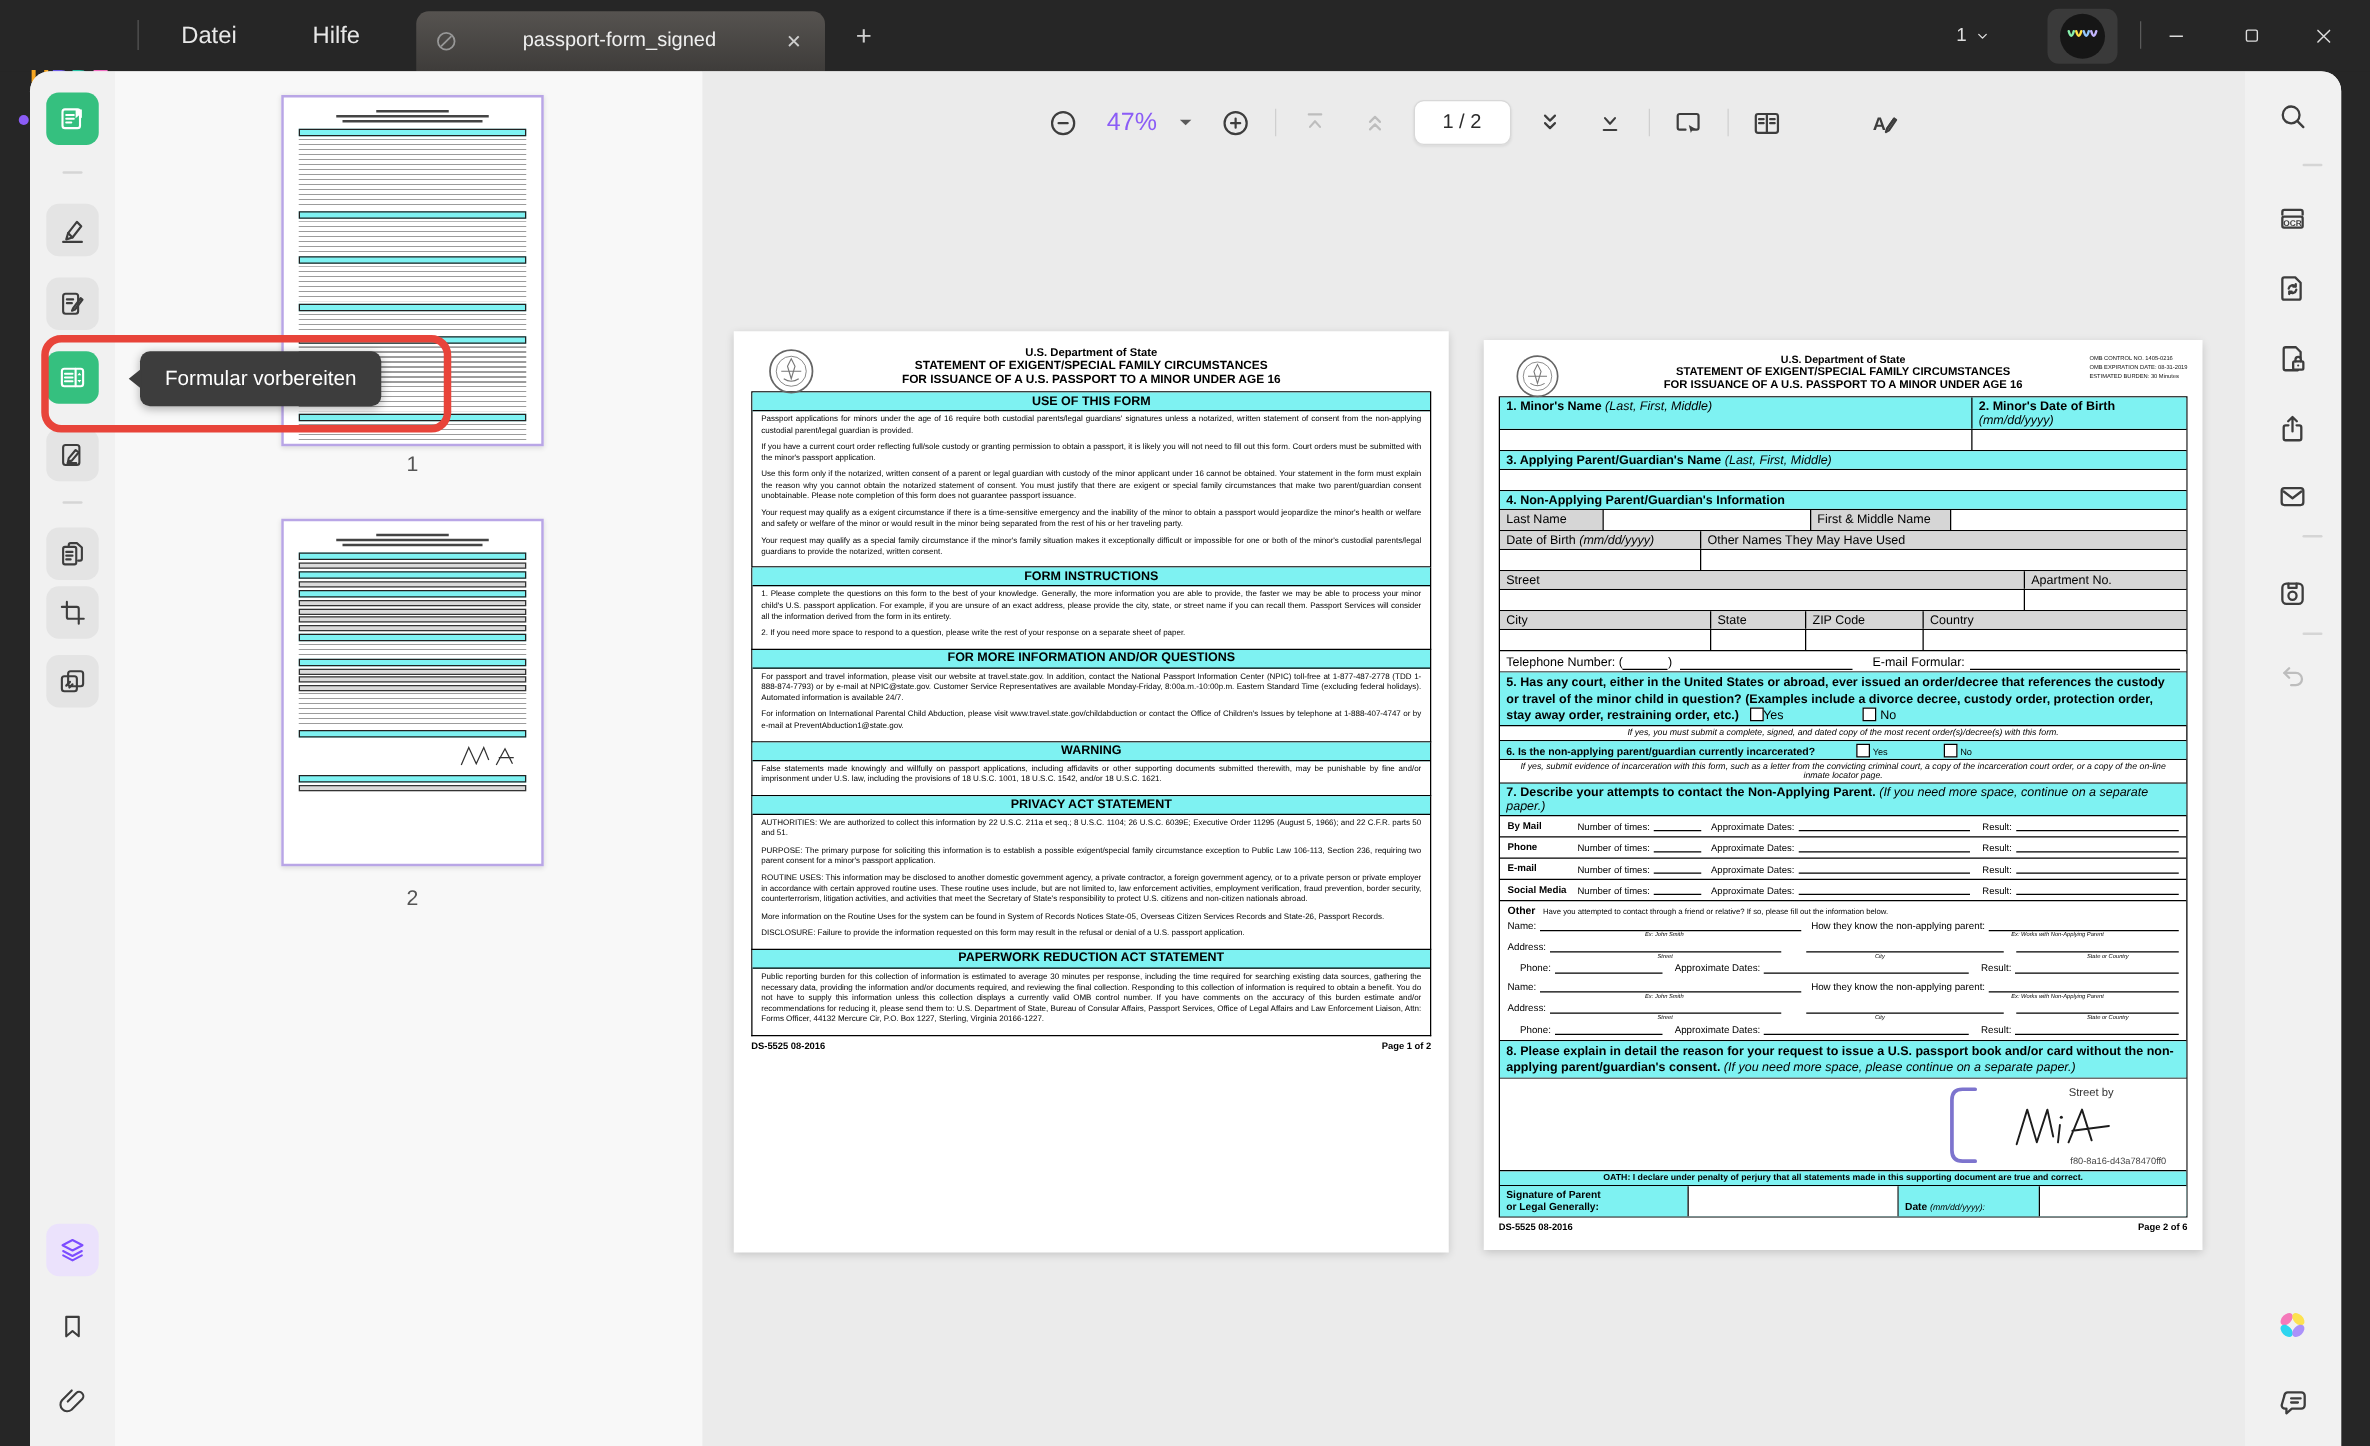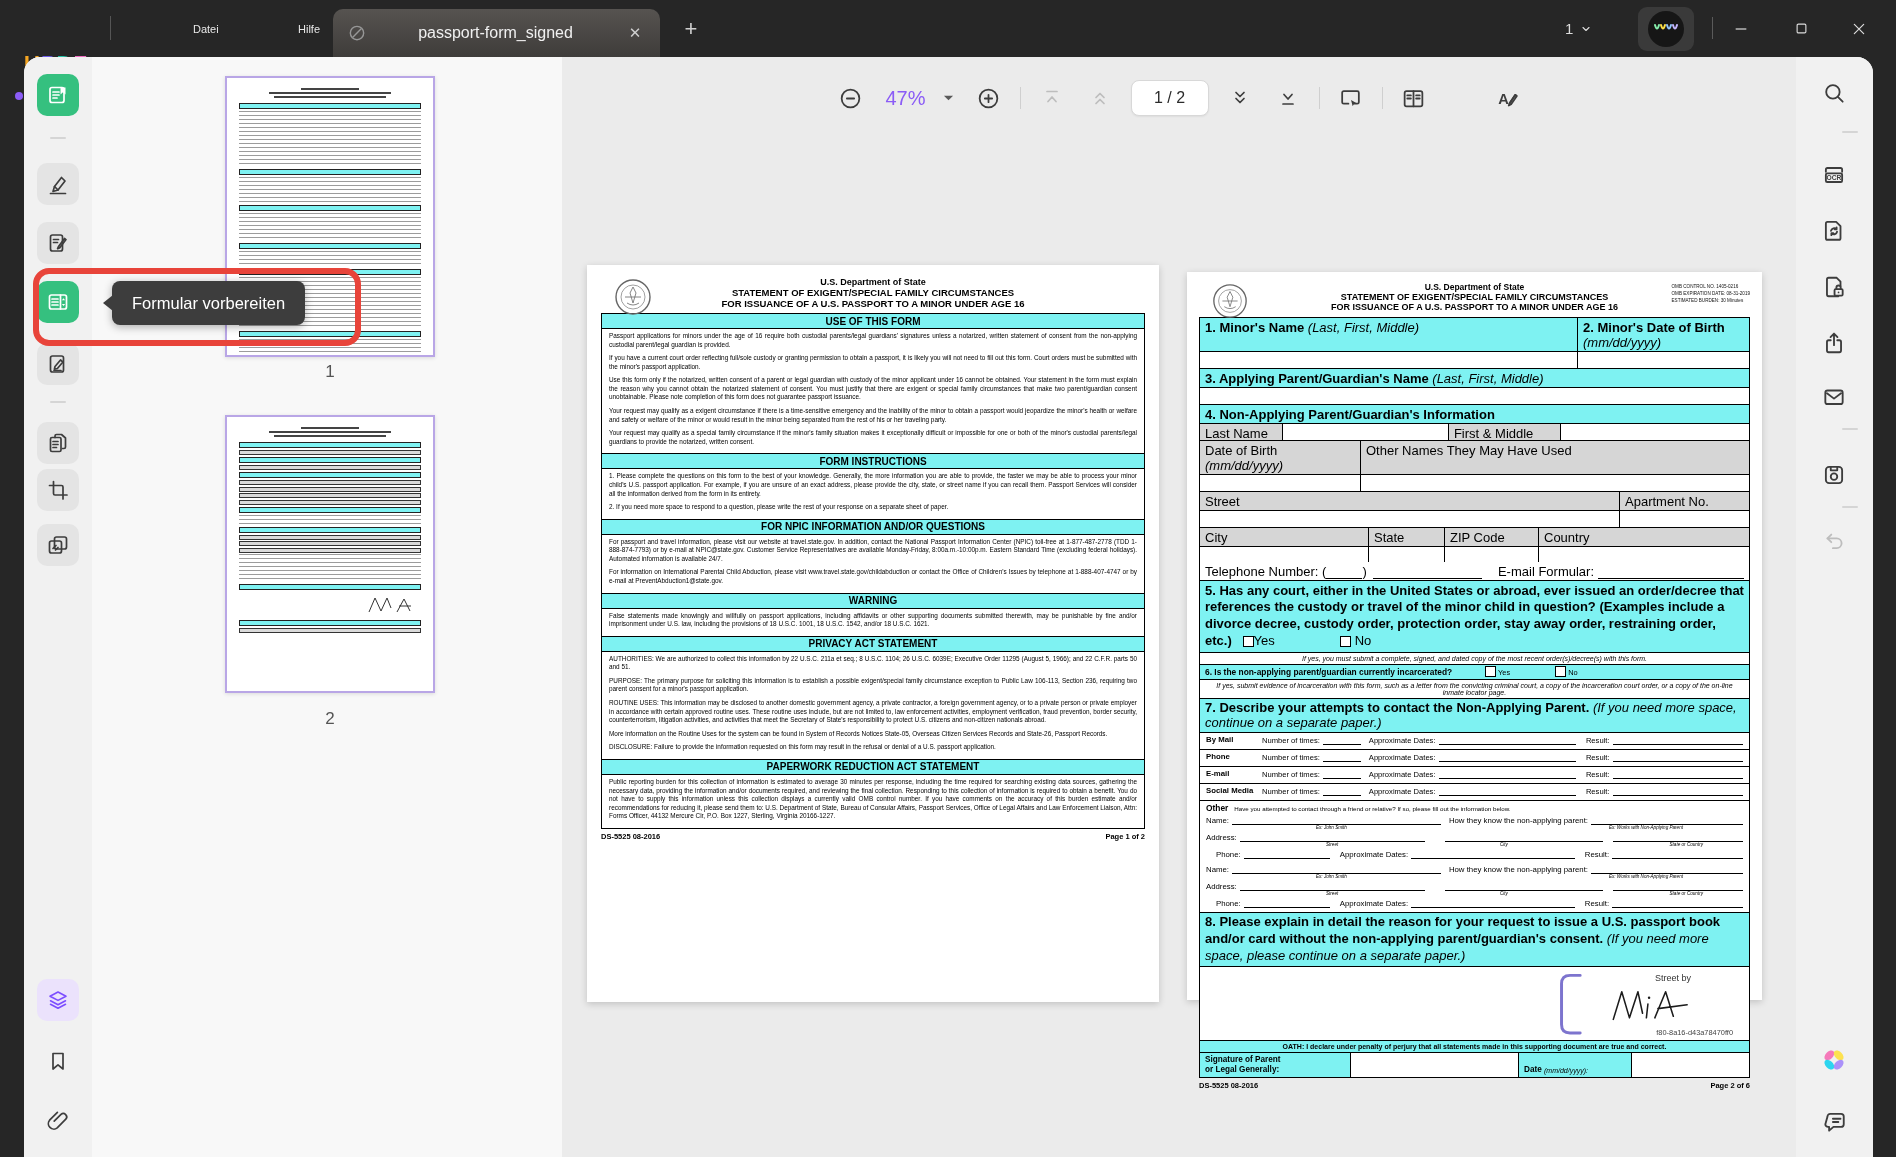--- a/index.html
+++ b/index.html
@@ -4,21 +4,21 @@
 <style>
   *{box-sizing:border-box;margin:0;padding:0;}
   html,body{width:1896px;height:1157px;overflow:hidden;}
   body{font-family:"Liberation Sans",sans-serif;background:#262626;position:relative;}
   .win{position:absolute;inset:0;background:#262626;}
 
   
   .titlebar{position:absolute;left:0;top:0;width:1896px;height:57px;background:#262626;}
   .logo{position:absolute;left:24px;top:14px;font-size:22px;font-weight:bold;letter-spacing:1px;margin-top:37px;}
   .menu-divider{position:absolute;left:110px;top:16px;width:1px;height:24px;background:#555;}
-  .menu-item{position:absolute;top:0;height:57px;display:flex;align-items:center;color:#e8e8e8;font-size:11px;cursor:default;margin-left:48px;}
+  .menu-item{position:absolute;top:0;height:57px;display:flex;align-items:center;color:#e8e8e8;font-size:19px;cursor:default;}
   .menu-datei{left:145px;}
   .menu-hilfe{left:250px;}
   .tab{position:absolute;left:333px;top:9px;width:327px;height:48px;border-radius:10px 10px 0 0;
        background:linear-gradient(180deg,#565350,#3e3c3a);display:flex;align-items:center;padding:0 14px;}
   .tab-title{flex:1;color:#f0f0f0;font-size:16px;text-align:center;white-space:nowrap;overflow:hidden;}
   .tab-close{color:#cfcfcf;font-size:15px;width:22px;height:22px;display:flex;align-items:center;justify-content:center;border-radius:4px;}
   .tab-plus{position:absolute;left:676px;top:14px;width:30px;height:30px;color:#cfcfcf;font-size:22px;display:flex;align-items:center;justify-content:center;}
   .win-count{position:absolute;left:1565px;top:0;height:57px;display:flex;align-items:center;gap:7px;color:#dddddd;font-size:15px;}
   .avatar-btn{position:absolute;left:1638px;top:7px;width:56px;height:44px;border-radius:9px;background:#3a3a3a;display:flex;align-items:center;justify-content:center;}
   .avatar-circle{width:36px;height:36px;border-radius:50%;background:#161616;display:flex;align-items:center;justify-content:center;}
@@ -84,21 +84,21 @@
   .sect.first{border-top:1.8px solid #000;}
   .sect-h{background:#7EF2F2;border-bottom:1.8px solid #000;text-align:center;font-weight:bold;font-size:10px;padding:1.5px 0;}
   .sect-b{padding:3px 7px 2px;}
   .sect-b p{font-size:6.4px;line-height:1.34;text-align:justify;margin-bottom:5px;}
   .doc-footer{display:flex;justify-content:space-between;font-size:7.5px;font-weight:bold;margin-top:3px;}
 
   
   .ftable{border:1.8px solid #000;}
   .frow{display:flex;border-bottom:1.5px solid #000;align-items:stretch;}
   .frow:last-child{border-bottom:none;}
-  .cell{padding:1.5px 5px;font-size:13px;}
+  .cell{padding:1.5px 5px;font-size:10px;}
   .cyan{background:#7EF2F2;font-weight:bold;}
   .graylbl{background:#D6D6D6;}
   .wcell{background:#fff;}
   .bl{border-left:1.5px solid #000;}
   .in-row{height:17px;}
   .lbl-row{min-height:13px;}
   .it{font-style:italic;font-weight:normal;}
   .cb{display:inline-block;width:11px;height:11px;border:1.6px solid #000;background:#fff;vertical-align:-2px;}
   .note{font-style:italic;font-size:7px;text-align:center;padding:2px 6px;}
   .blank{display:inline-block;border-bottom:1px solid #000;height:8px;vertical-align:baseline;}
@@ -473,21 +473,21 @@
           </div>
       </div>
       <div class="sect">
         <div class="sect-h">FORM INSTRUCTIONS</div>
         <div class="sect-b">
             <p>1. Please complete the questions on this form to the best of your knowledge.  Generally, the more information you are able to provide, the faster we may be able to process your minor child's U.S. passport application. For example, if you are unsure of an exact address, please provide the city, state, or street name if you can recall them. Passport Services will consider all the information derived from the form in its entirety.</p>
             <p>2. If you need more space to respond to a question, please write the rest of your response on a separate sheet of paper.</p>
           </div>
       </div>
       <div class="sect">
-        <div class="sect-h">FOR NPIC INFORMATION AND/OR QUESTIONS</div>
+        <div class="sect-h">FOR MORE INFORMATION AND/OR QUESTIONS</div>
         <div class="sect-b">
             <p>For passport and travel information, please visit our website at travel.state.gov.  In addition, contact the National Passport Information Center (NPIC) toll-free at 1-877-487-2778 (TDD 1-888-874-7793) or by e-mail at NPIC@state.gov. Customer Service Representatives are available Monday-Friday, 8:00a.m.-10:00p.m. Eastern Standard Time (excluding federal holidays).  Automated information is available 24/7.</p>
             <p>For information on International Parental Child Abduction, please visit www.travel.state.gov/childabduction or contact the Office of Children's Issues by telephone at 1-888-407-4747 or by e-mail at PreventAbduction1@state.gov.</p>
           </div>
       </div>
       <div class="sect">
         <div class="sect-h">WARNING</div>
         <div class="sect-b">
             <p>False statements made knowingly and willfully on passport applications, including affidavits or other supporting documents submitted therewith, may be punishable by fine and/or imprisonment under U.S. law, including the provisions of 18 U.S.C. 1001, 18 U.S.C. 1542, and/or 18 U.S.C. 1621.</p>
           </div>

